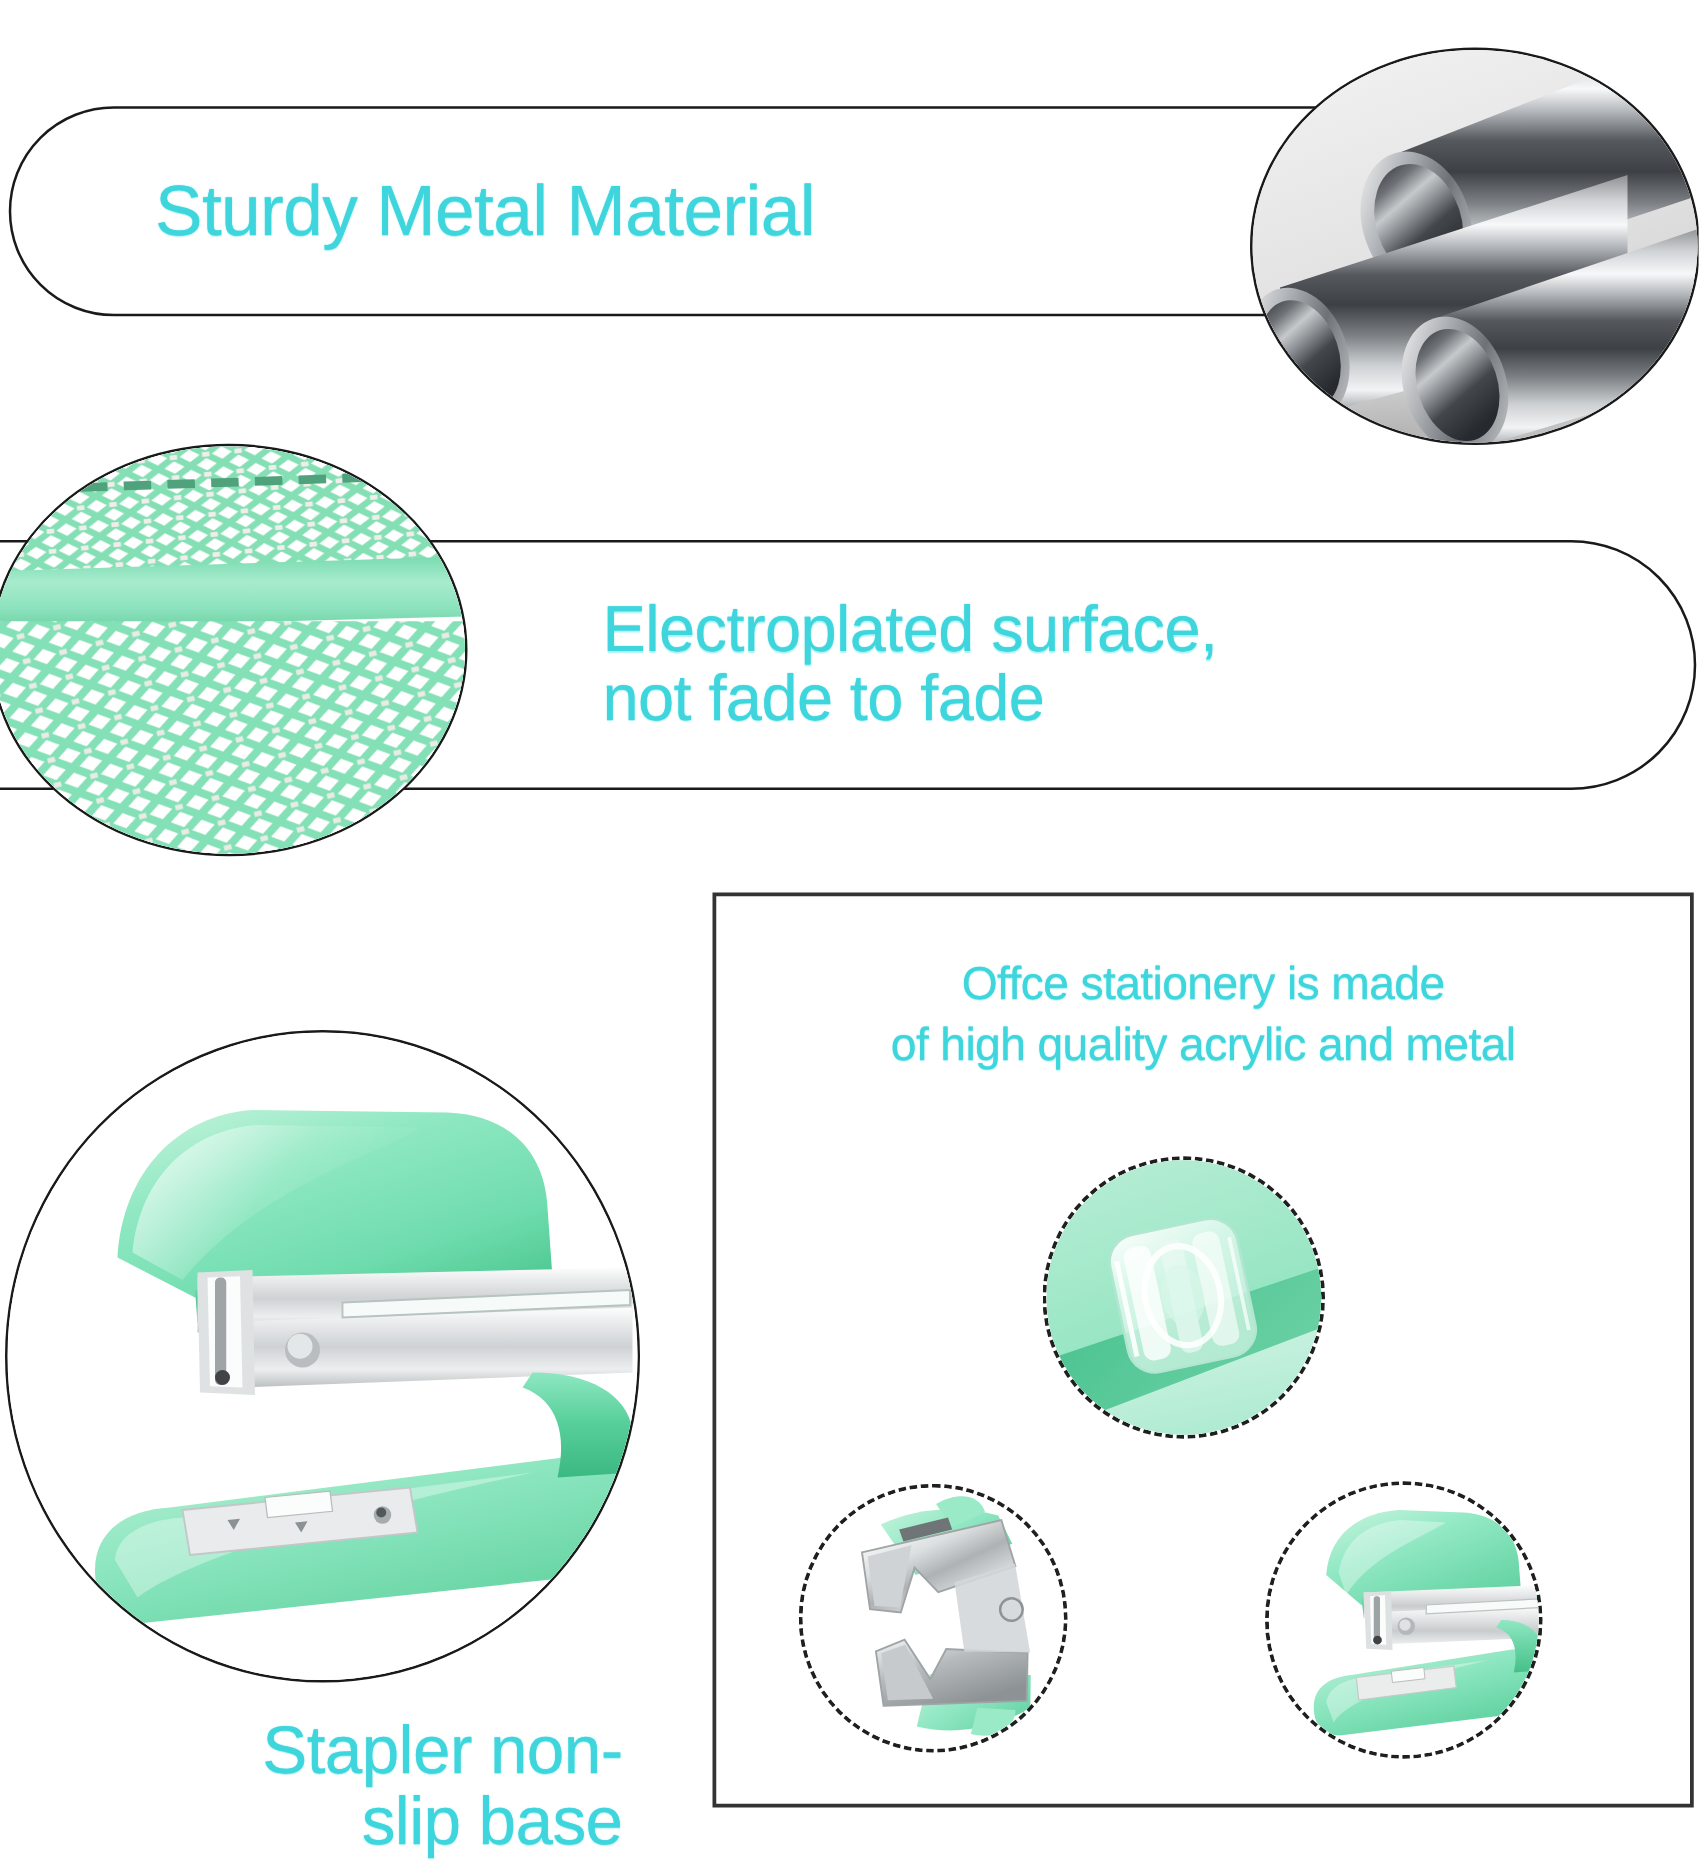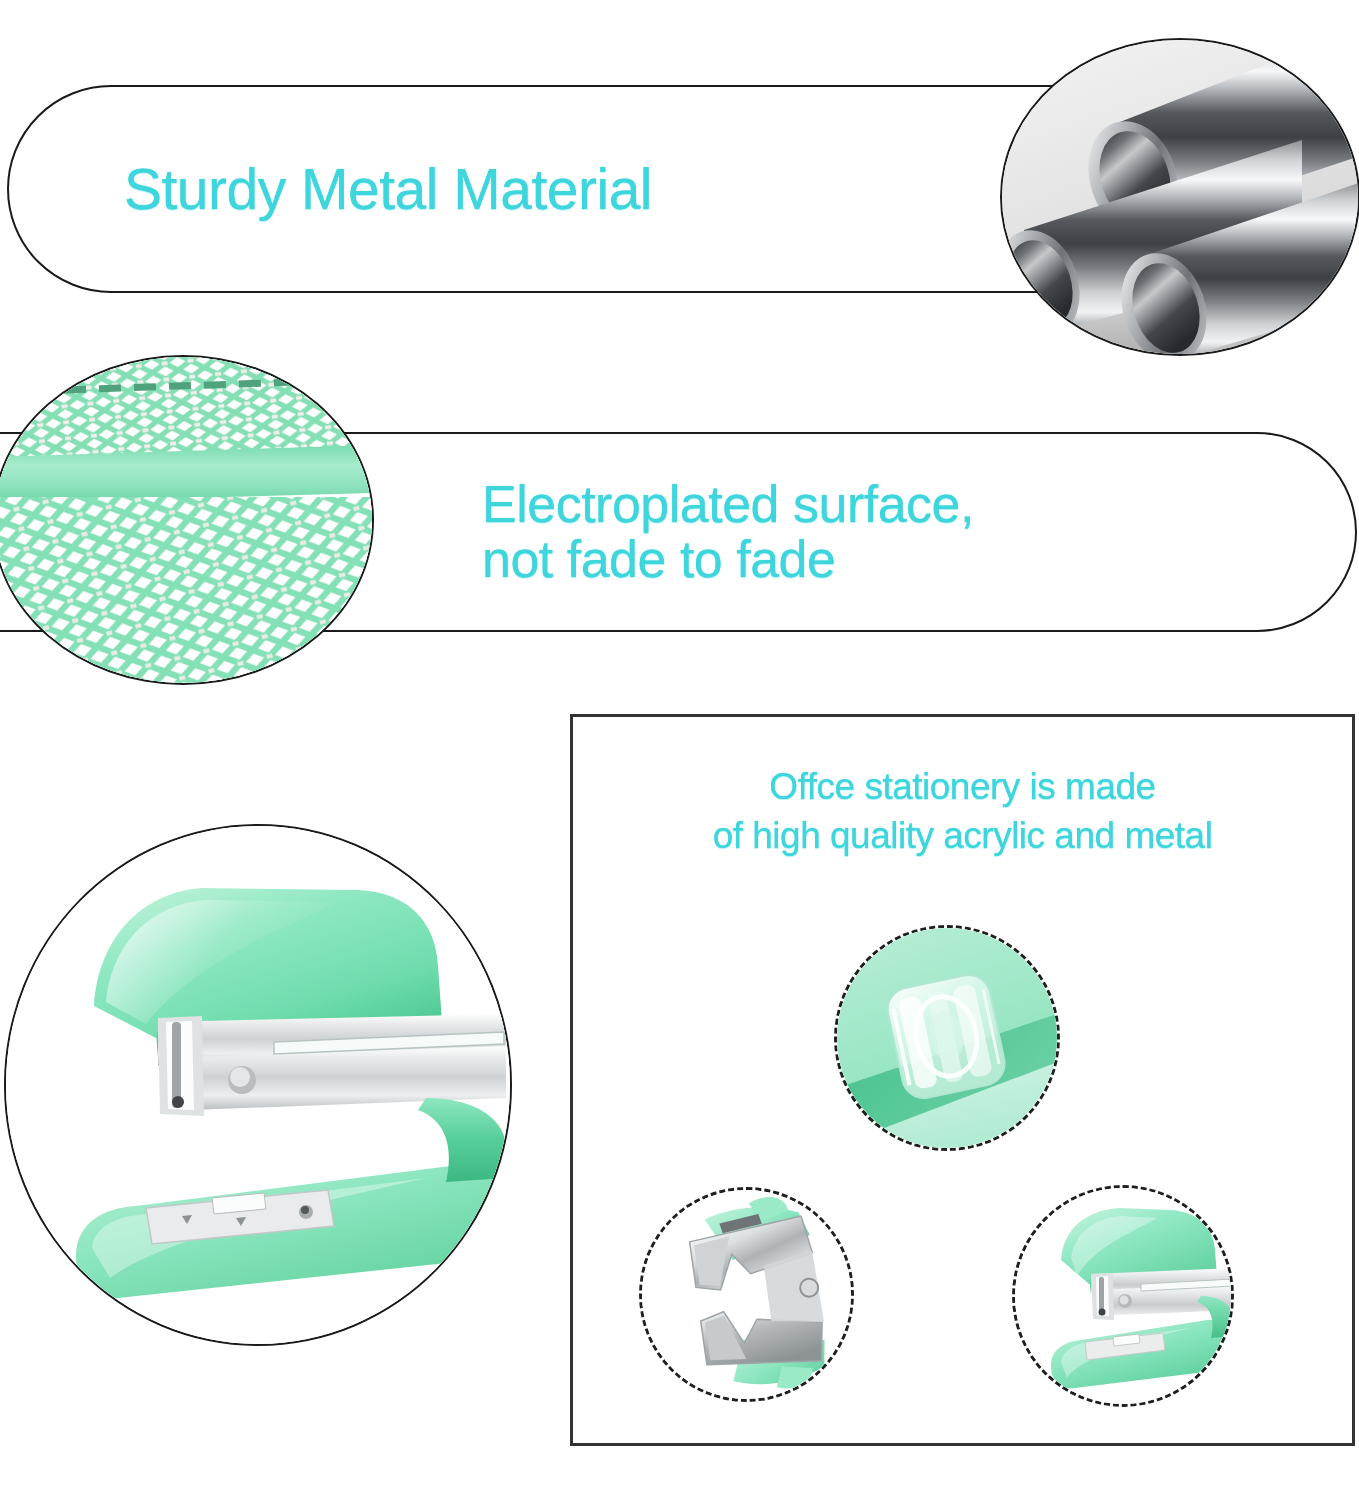--- a/index.html
+++ b/index.html
@@ -44,21 +44,21 @@
     text-shadow:
       0 0 1px rgba(62,213,220,0.85),
       0 1px 0 rgba(180,245,248,0.9);
     white-space: pre-line;
   }
 
   #caption-sturdy {
     left: 7px;
     top: 85px;
     width: 1090px;
-    height: 208px;
+    height: 168px;
   }
   #caption-sturdy .caption-text {
     font-size: 57px;
     margin-left: 115px;
   }
 
   #caption-electro {
     left: -80px;
     top: 432px;
     width: 1437px;
@@ -366,20 +366,24 @@
       <path d="M176 390 l10 -1 l-5 9 Z" fill="#8c9193"></path>
       <path d="M230 392 l10 -1 l-5 9 Z" fill="#8c9193"></path>
       <circle cx="300" cy="386" r="7" fill="#a7acae"></circle>
       <circle cx="299" cy="384" r="4" fill="#53585a"></circle>
 
       <path d="M420 272 C 466 272, 496 290, 500 318
                L 500 352 L 440 356 C 448 322, 440 294, 412 284 Z" fill="url(#armGrad)"></path>
     </svg>
   </div>
 
+  <div id="caption-nonslip">
+    <span class="caption-text">Stapler non-
+slip base</span>
+  </div>
 
   <div class="dashed-circle" id="circle-tape-dispenser">
     <svg width="226" height="226" viewBox="0 0 226 226">
       <defs>
         <linearGradient id="tdBgA" x1="0" y1="0" x2="0.5" y2="1">
           <stop offset="0%" stop-color="#b9eed6"></stop>
           <stop offset="100%" stop-color="#8fe3bf"></stop>
         </linearGradient>
         <linearGradient id="tdBgB" x1="0" y1="0" x2="1" y2="0.6">
           <stop offset="0%" stop-color="#44c08c"></stop>

